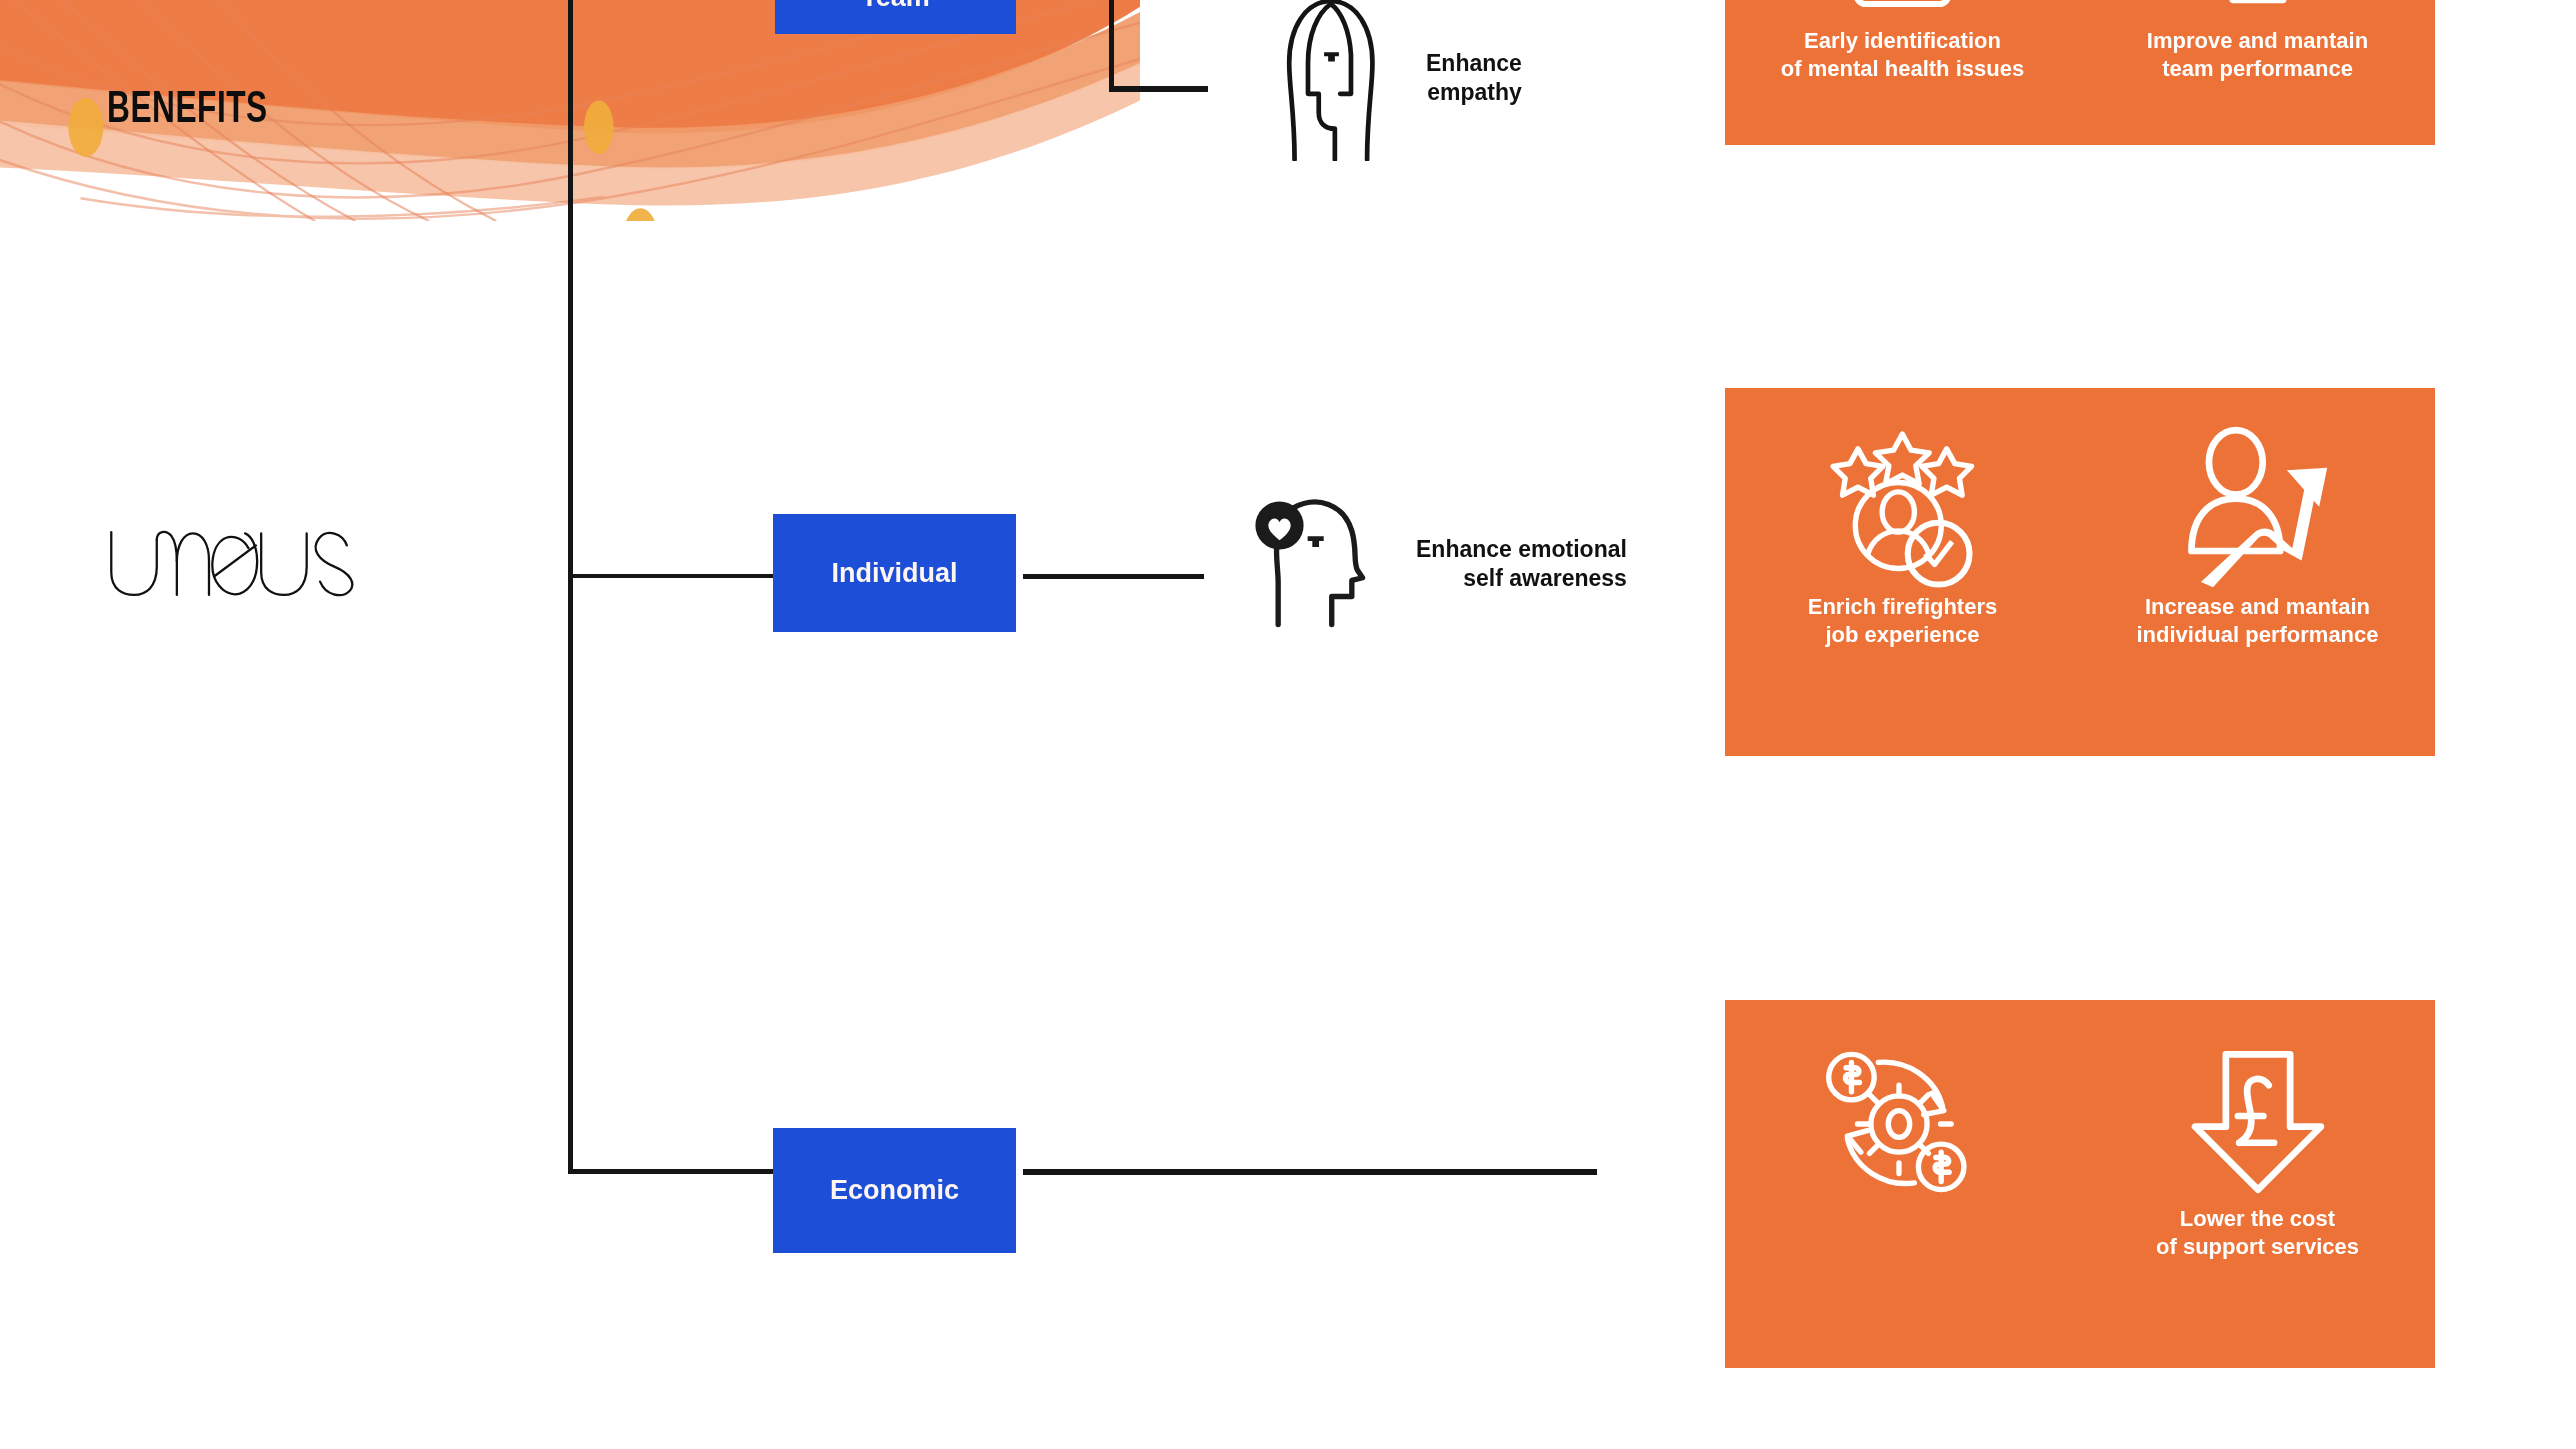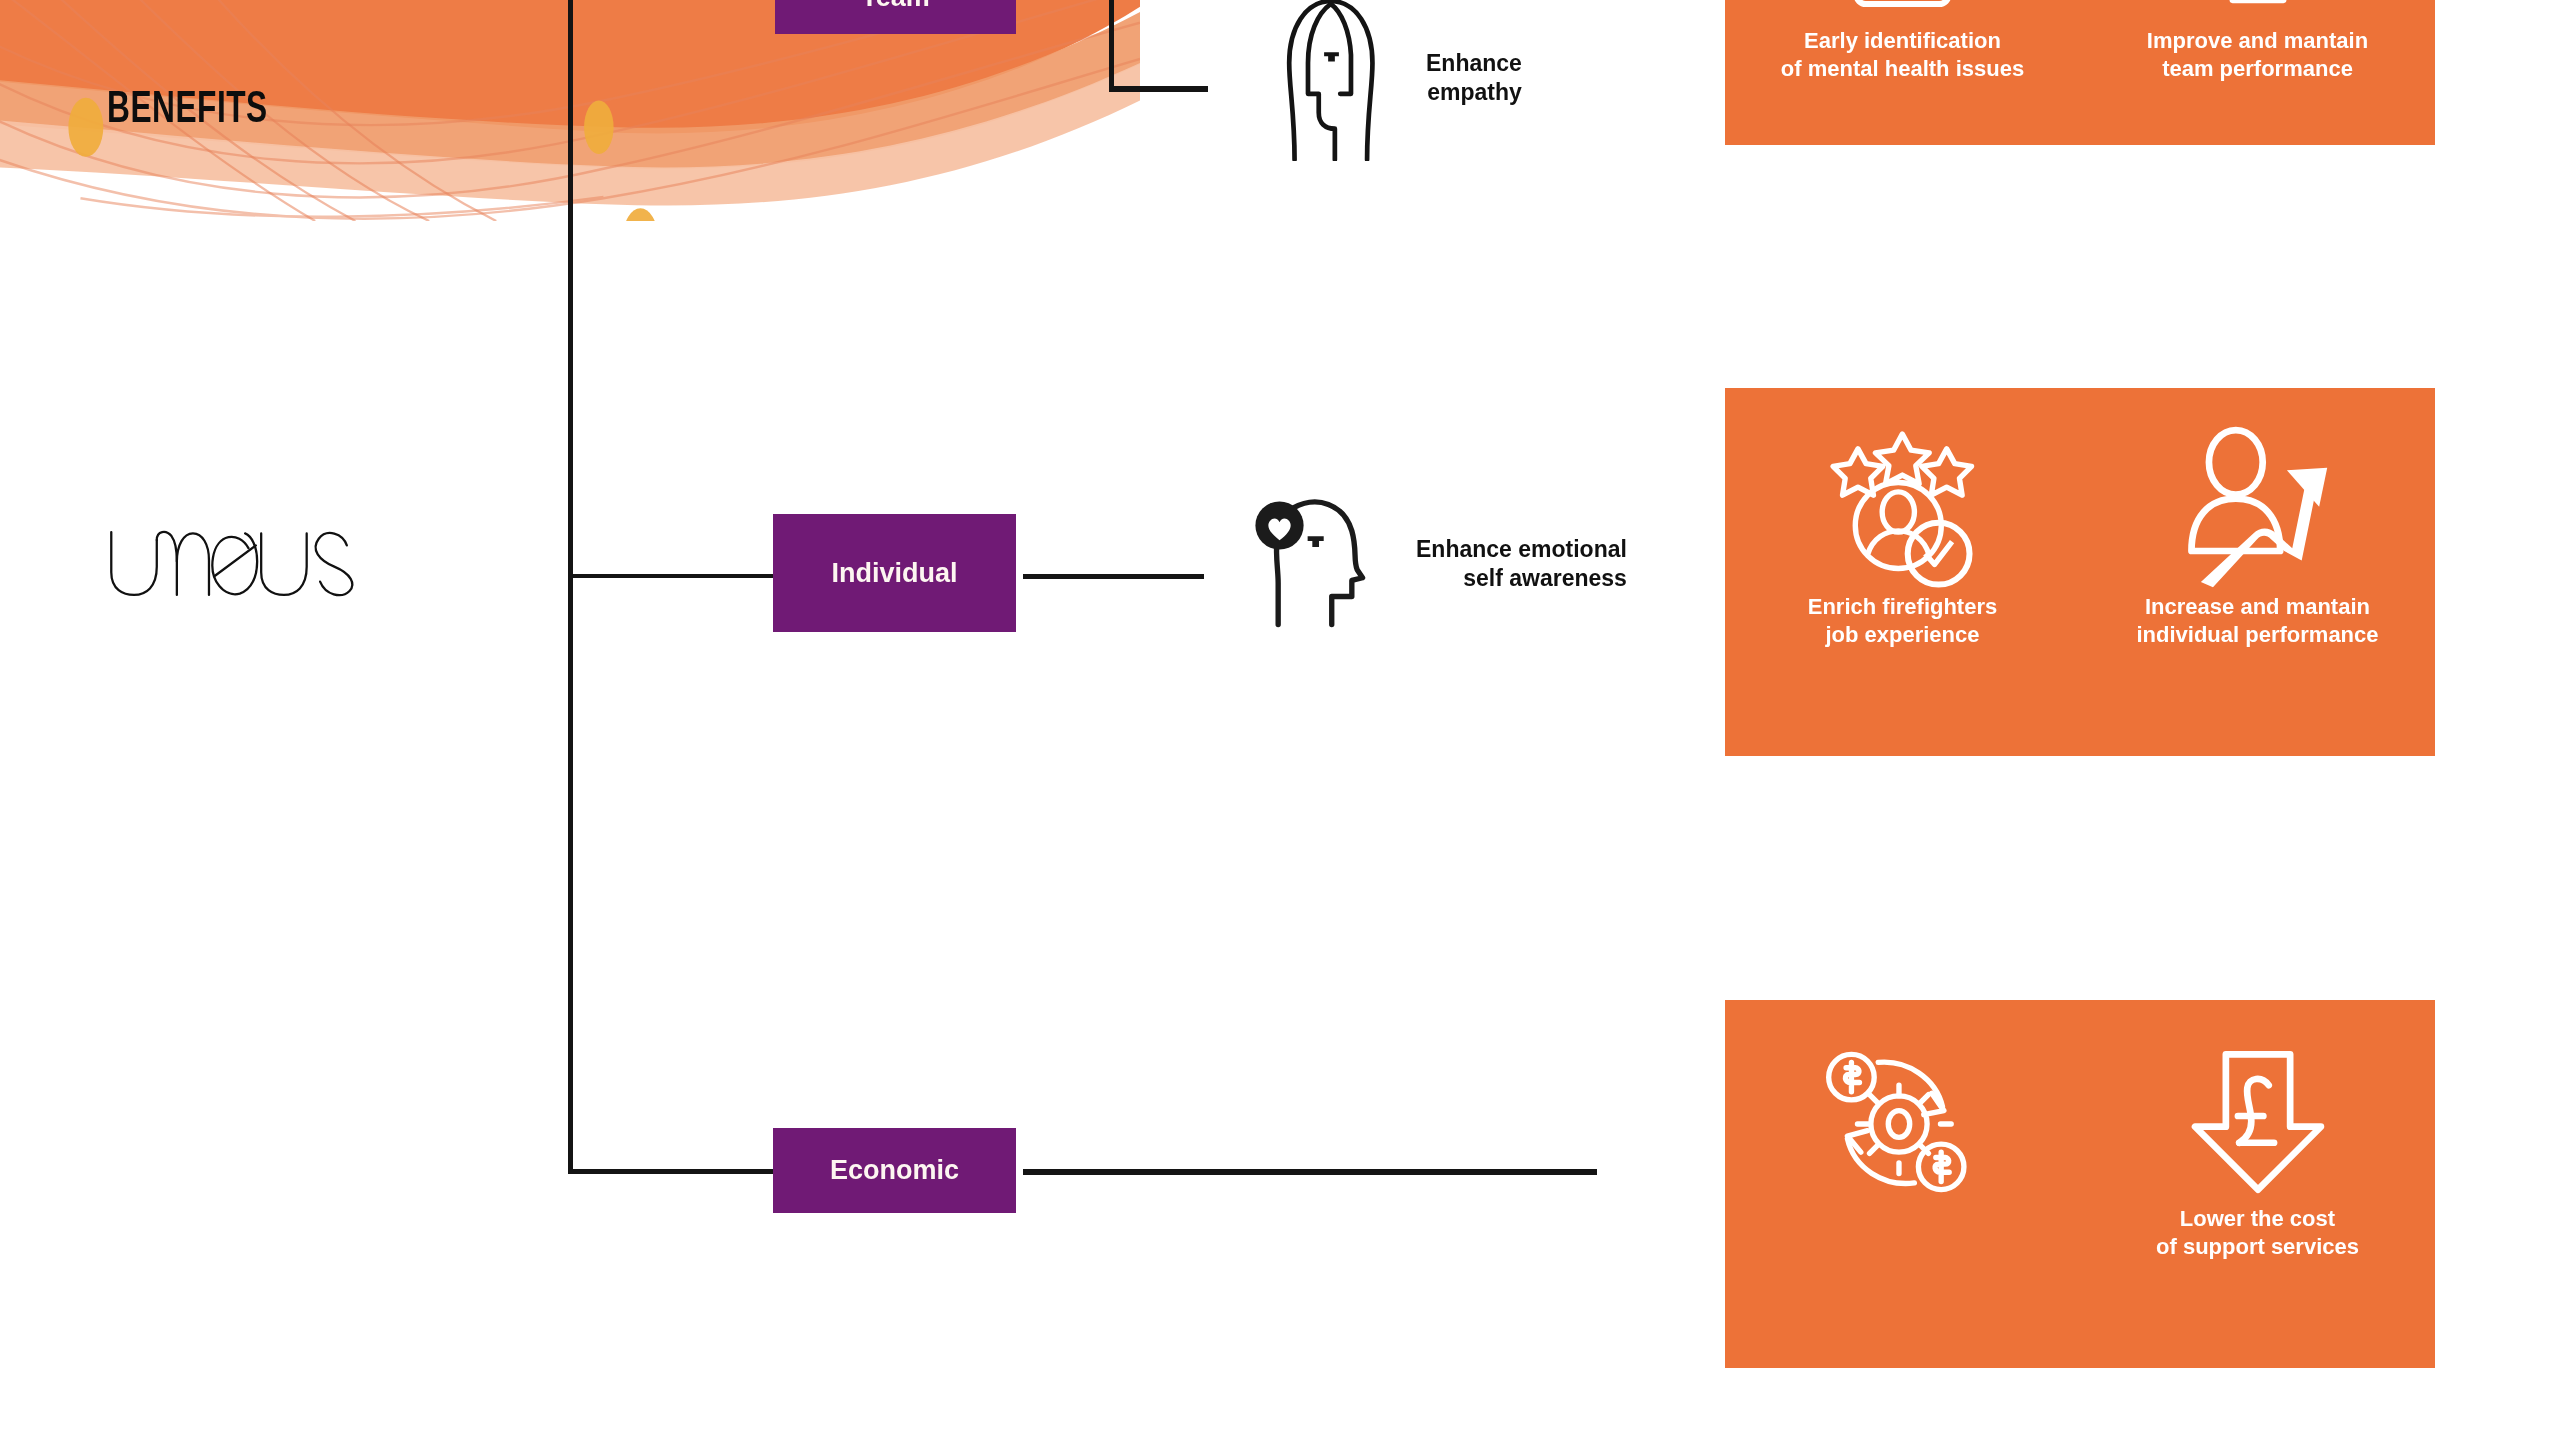--- a/index.html
+++ b/index.html
@@ -22,25 +22,25 @@
   .ln{position:absolute;background:#141414;}
   .vspine{left:568px;top:0;width:4.7px;height:1173px;}
   .hroot{left:568px;top:574px;width:208px;height:4px;}
   .hbot{left:568px;top:1169px;width:208px;height:4.7px;}
   .hind{left:1023px;top:574px;width:181px;height:5.4px;}
   .hecon{left:1023px;top:1169px;width:574px;height:6px;}
   .elbowv{left:1109px;top:0;width:5.4px;height:91px;}
   .elbowh{left:1109px;top:86px;width:99px;height:6px;}
 
   
-  .cat{position:absolute;background:#701a75;display:flex;align-items:center;
+  .cat{position:absolute;background:#1d4ed8;display:flex;align-items:center;
        justify-content:center;color:#fdf6f1;font-size:27px;font-weight:700;}
   .cat-team{left:775px;top:-40px;width:241px;height:74px;}
   .cat-ind{left:773px;top:514px;width:243px;height:118px;}
-  .cat-eco{left:773px;top:1128px;width:243px;height:85px;}
+  .cat-eco{left:773px;top:1128px;width:243px;height:125px;}
 
   
   .node{position:absolute;display:flex;align-items:center;}
   .node .glyph{flex:0 0 auto;}
   .node .cap{font-size:23px;font-weight:700;color:#111;line-height:1.28;
              text-align:right;margin-left:24px;}
   .node-empathy{left:1261px;top:-6.7px;}
   .node-self{left:1238px;top:496px;}
 
   

